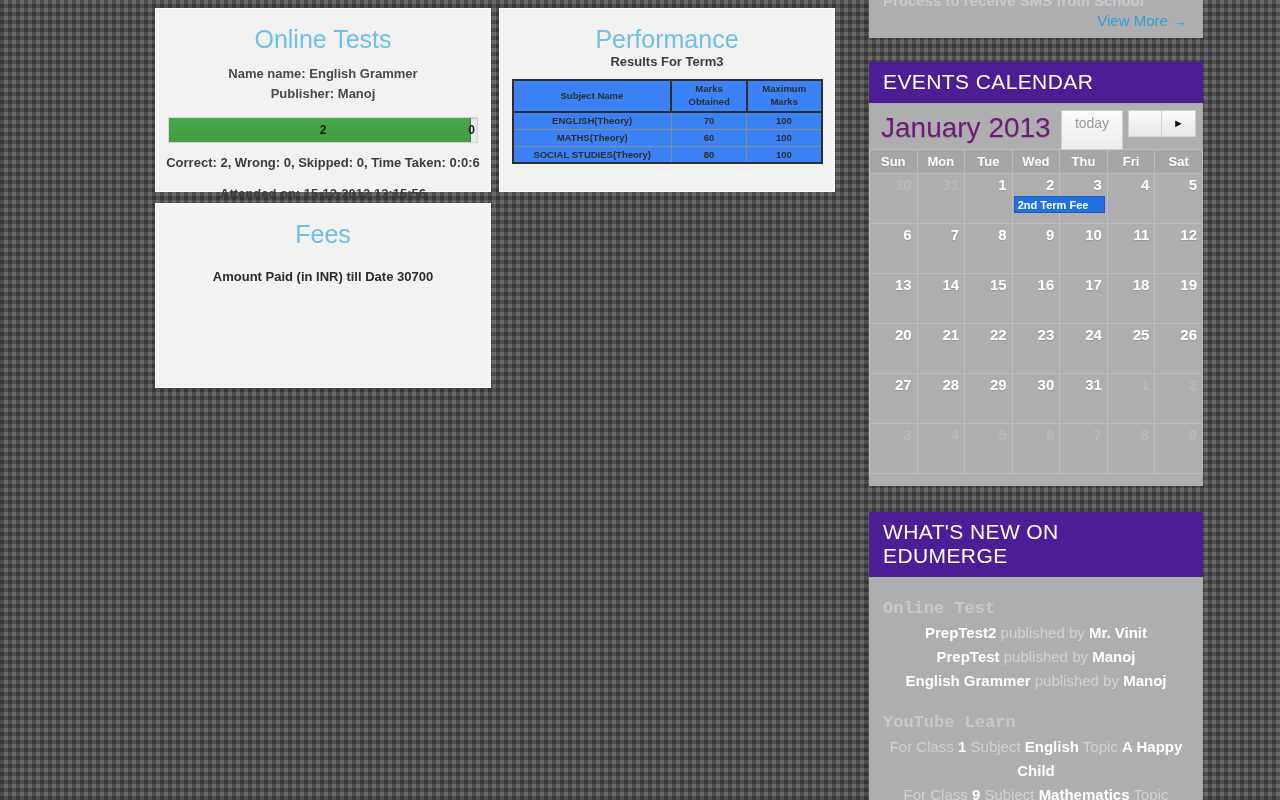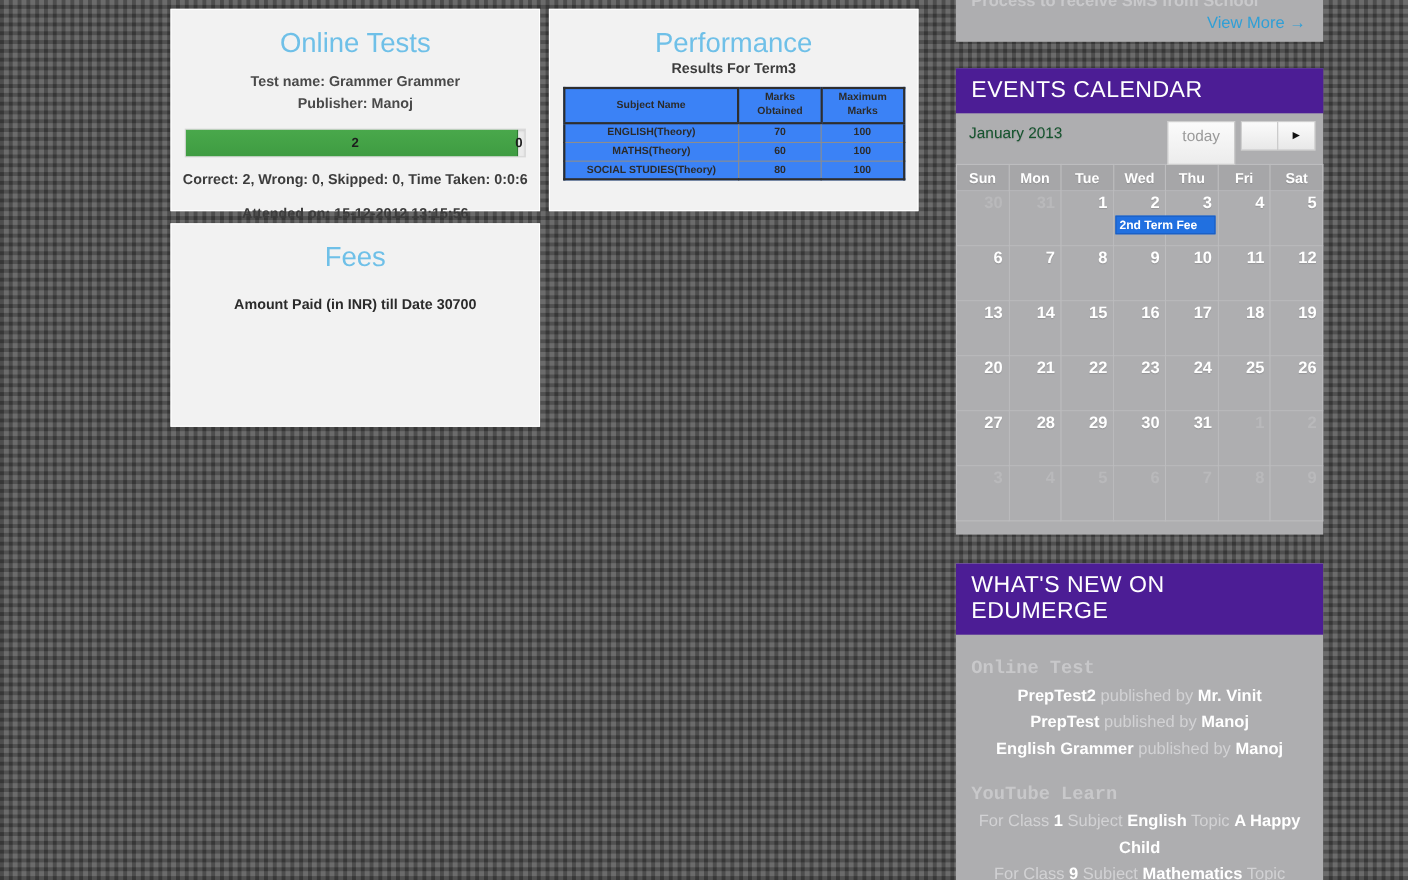--- a/index.html
+++ b/index.html
@@ -164,22 +164,22 @@
   
   #calendar-panel { top: 62px; height: 424px; }
   .cal-toolbar {
     position: relative;
     height: 46px;
     padding: 0 10px;
   }
   .cal-month {
     position: absolute;
     left: 12px; top: 9px;
-    color: #14532d;
-    font-size: 14px;
+    color: #701a75;
+    font-size: 28px;
     font-weight: normal;
     text-shadow: 0 1px 1px rgba(0,0,0,0.18);
   }
   .today-btn {
     position: absolute;
     right: 80px; top: 7px;
     width: 62px; height: 40px;
     background: linear-gradient(#fbfbfb, #ececec);
     border: 1px solid #cfcfcf;
     color: #9a9a9a;
@@ -271,21 +271,21 @@
     text-align: center;
   }
   .wn-line b { color: #ffffff; font-weight: bold; }
 </style>
 </head>
 <body>
 
 <div class="card" id="online-tests">
   <div class="card-title">Online Tests</div>
   <div class="meta">
-    <div class="card-sub">Test name: Grammer Grammer</div>
+    <div class="card-sub">Name name: English Grammer</div>
     <div class="card-sub">Publisher: Manoj</div>
   </div>
   <div class="progress-outer">
     <div class="progress-fill" id="progress-fill" style="width: 98%;"></div>
     <div class="progress-label-mid">2</div>
     <div class="progress-label-end">0</div>
   </div>
   <div class="stat-line">Correct: 2, Wrong: 0, Skipped: 0, Time Taken: 0:0:6</div>
   <div class="attended-line">Attended on: 15-12-2012 13:15:56</div>
 </div>

